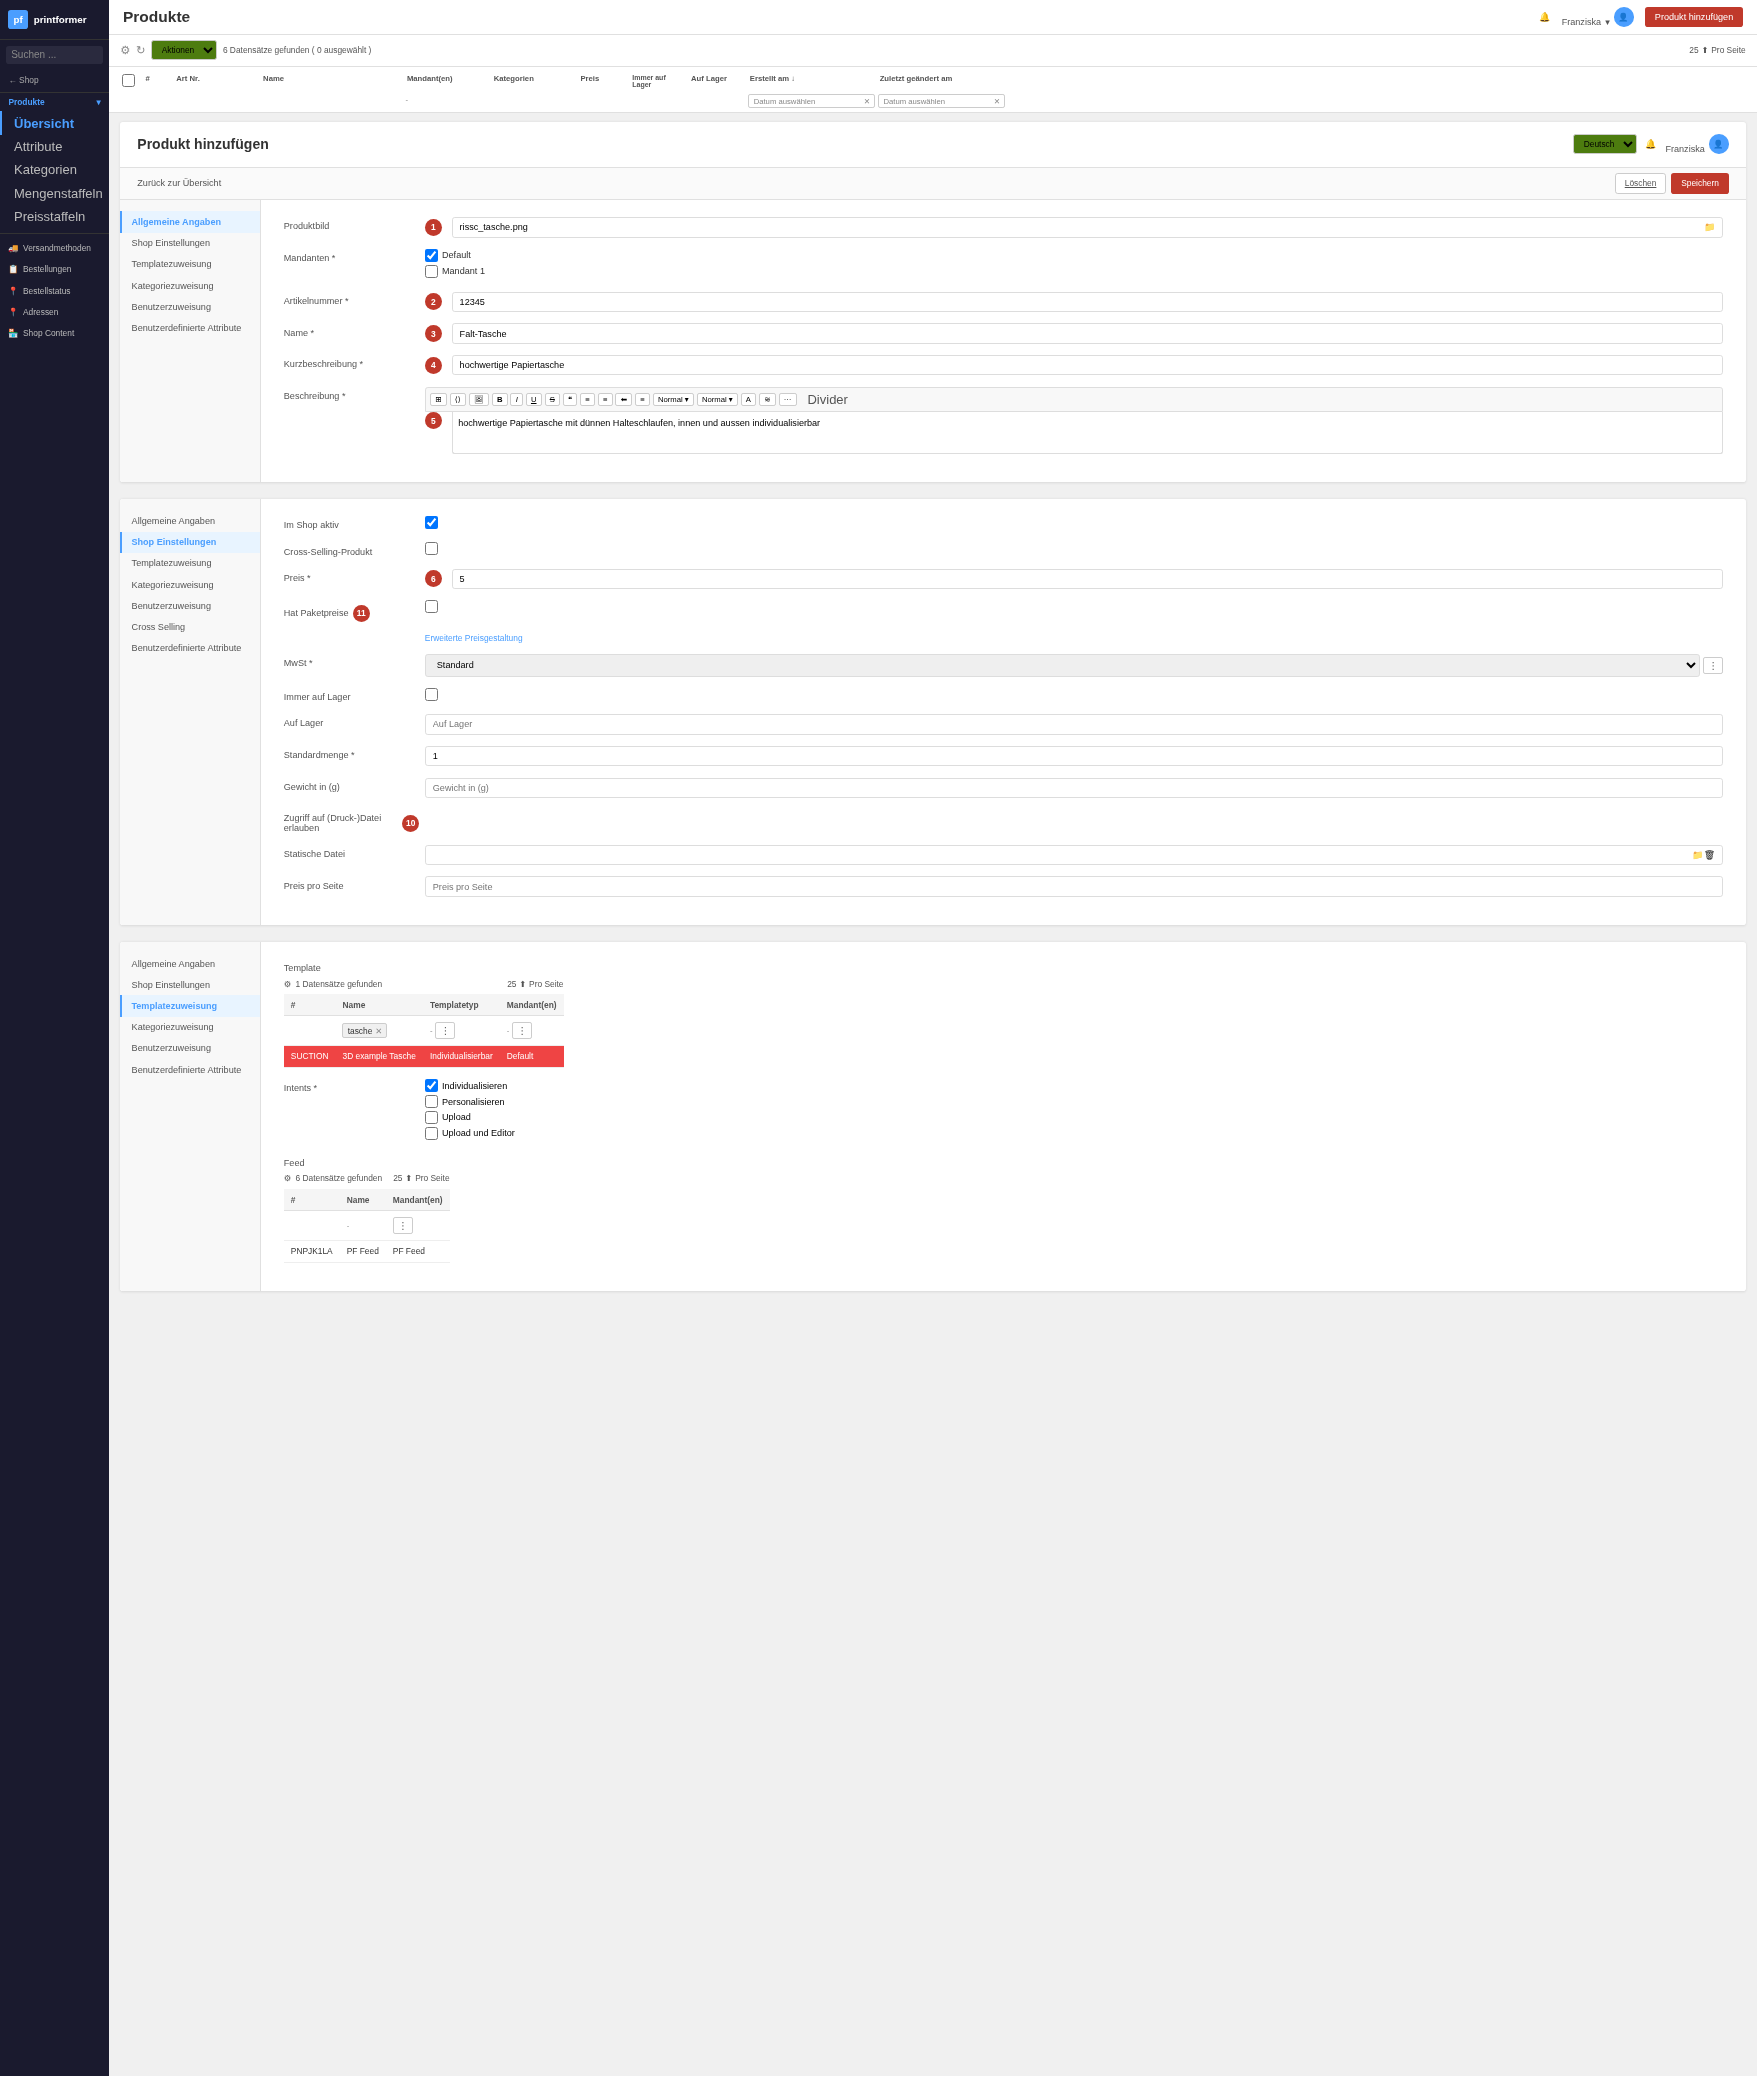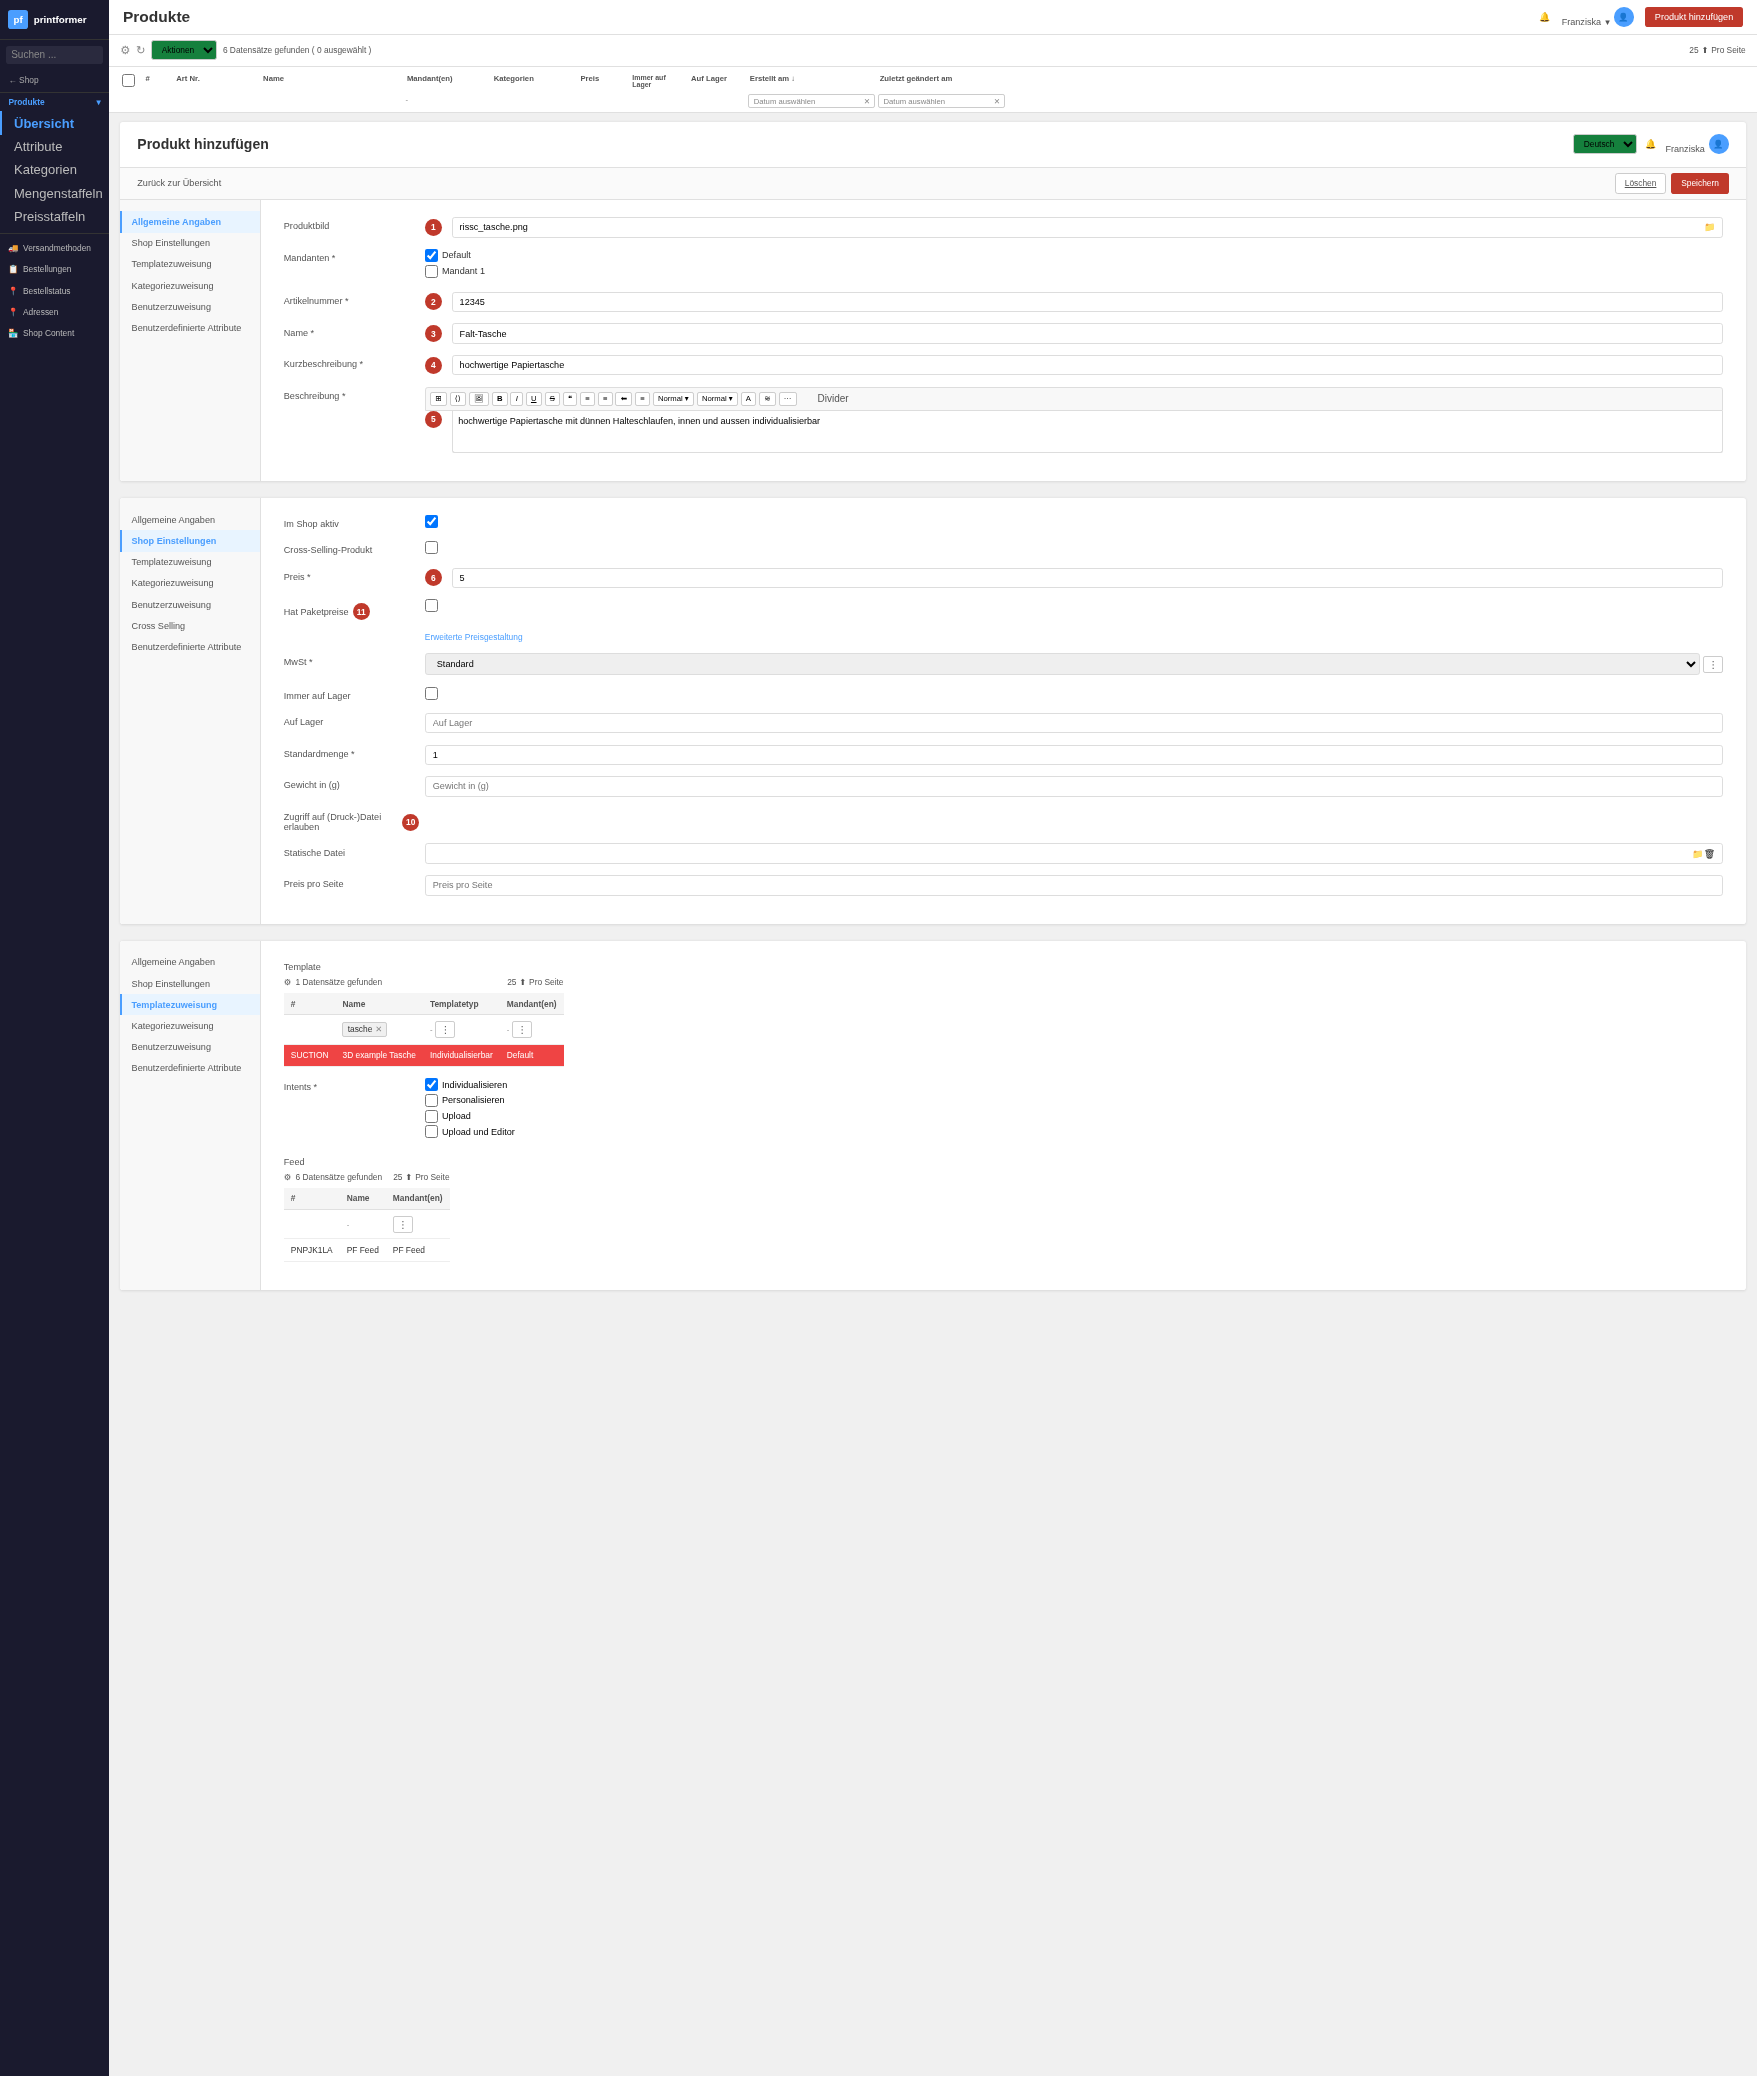--- a/index.html
+++ b/index.html
@@ -109,21 +109,21 @@
       justify-content: space-between;
       border-bottom: 0.7px solid #e0e0e0;
     }
     .toolbar-left { display: flex; align-items: center; gap: 5.6px; }
     .toolbar-right { display: flex; align-items: center; gap: 5.6px; }
     .select-dropdown {
       padding: 2.8px 5.6px;
       border: 0.7px solid #ccc;
       border-radius: 2.8px;
       font-size: 8.4px;
-      background: #15803d;
+      background: #4d7c0f;
     }
     .records-info { font-size: 8.4px; color: #555; }
     .per-page { font-size: 8.4px; color: #555; display: flex; align-items: center; gap: 2.8px; }
     .th { font-size: 7.7px; color: #555; font-weight: bold; padding: 2.8px 1.4px; }
 
     
     .card {
       background: white;
       margin: 8.4px 11.3px;
       border-radius: 2.8px;
@@ -554,21 +554,21 @@
               <button class="rte-btn">❝</button>
               <button class="rte-btn">≡</button>
               <button class="rte-btn">≡</button>
               <button class="rte-btn">⬅</button>
               <button class="rte-btn">≡</button>
               <button class="rte-btn">Normal ▾</button>
               <button class="rte-btn">Normal ▾</button>
               <button class="rte-btn">A</button>
               <button class="rte-btn">≋</button>
               <button class="rte-btn">⋯</button>
-              <span style="font-size:10px; color:#555; margin-left:18px;">Divider</span>
+              <span style="font-size:13px; color:#555; margin-left:8px;">Divider</span>
             </div>
             <div class="badge-row" style="align-items:flex-start;">
               <div class="step-badge">5</div>
               <div class="rte-content" style="flex:1;">
                 <span>hochwertige Papiertasche mit dünnen Halteschlaufen, innen und aussen individualisierbar</span>
               </div>
             </div>
           </div>
         </div>
 

